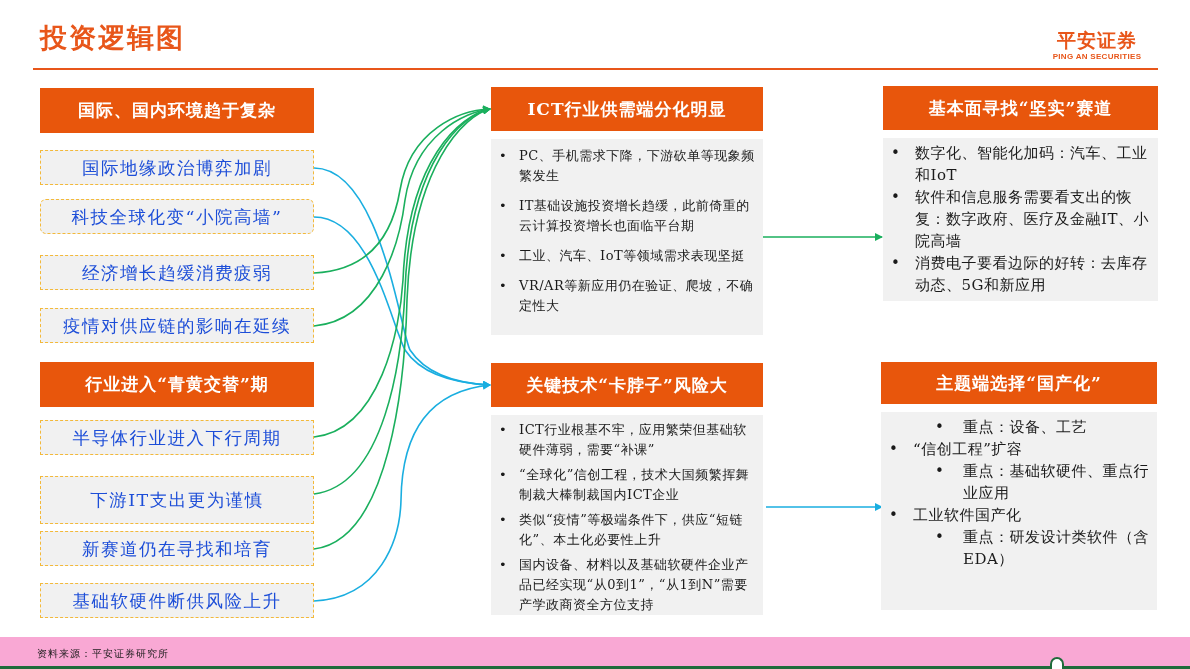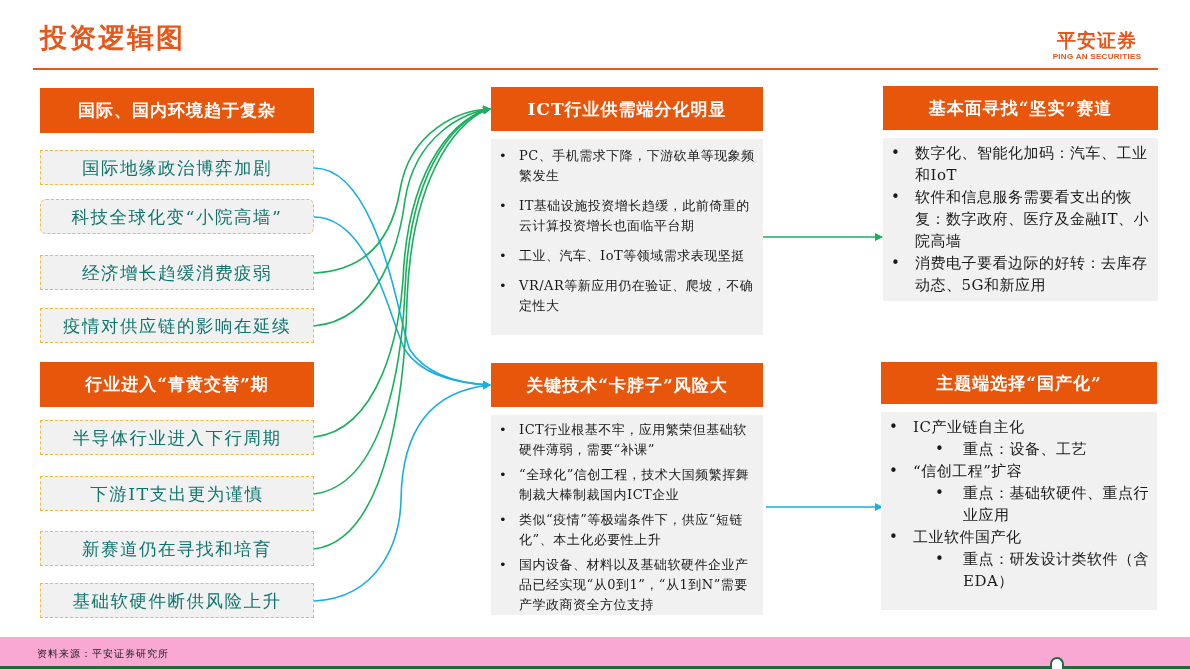--- a/index.html
+++ b/index.html
@@ -20,21 +20,21 @@
 
     .hdr {
       position: absolute; background: #e8560c; color: #ffffff;
       font-weight: bold; font-size: 17px; display: flex; align-items: center; justify-content: center;
       letter-spacing: 1px;
       text-align: center;
     }
     .item {
       position: absolute; background: #f1f1f1; border: 1.5px dashed #f3b93a;
       font-size: 17.5px; display: flex; align-items: center; justify-content: center;
-      letter-spacing: 1.5px; color: #0f766e;
+      letter-spacing: 1.5px; color: #1d4ed8;
     }
     .panel {
       position: absolute; background: #f1f1f1; font-size: 13px; line-height: 20px; color: #1a1a1a;
     }
     .panel ul { list-style: none; }
     .panel li { position: relative; padding-left: 28px; letter-spacing: 0.5px; }
     .panel li::before { content: "•"; position: absolute; left: 8px; top: 0; font-family: "DejaVu Sans", sans-serif; }
     .mid li { margin-bottom: 10px; }
     .mid2 li { margin-bottom: 5px; }
     .right { font-size: 15px; line-height: 22px; }
@@ -86,21 +86,21 @@
 </svg>
 
 <div class="hdr" style="left:40px;top:88px;width:274px;height:45px;">国际、国内环境趋于复杂</div>
 <div class="item" style="left:40px;top:150px;width:274px;height:35px;">国际地缘政治博弈加剧</div>
 <div class="item" style="left:40px;top:199px;width:274px;height:35px;border-radius:6px;">科技全球化变“小院高墙”</div>
 <div class="item" style="left:40px;top:255px;width:274px;height:35px;">经济增长趋缓消费疲弱</div>
 <div class="item" style="left:40px;top:308px;width:274px;height:35px;">疫情对供应链的影响在延续</div>
 
 <div class="hdr" style="left:40px;top:362px;width:274px;height:45px;">行业进入“青黄交替”期</div>
 <div class="item" style="left:40px;top:420px;width:274px;height:35px;">半导体行业进入下行周期</div>
-<div class="item" style="left:40px;top:476px;width:274px;height:35px;">下游IT支出更为谨慎</div>
+<div class="item" style="left:40px;top:476px;width:274px;height:48px;">下游IT支出更为谨慎</div>
 <div class="item" style="left:40px;top:531px;width:274px;height:35px;">新赛道仍在寻找和培育</div>
 <div class="item" style="left:40px;top:583px;width:274px;height:35px;">基础软硬件断供风险上升</div>
 
 <div class="hdr" style="left:491px;top:87px;width:272px;height:44px;">ICT行业供需端分化明显</div>
 <div class="panel mid" style="left:491px;top:139px;width:272px;height:196px;padding-top:7px;padding-right:8px;">
   <ul>
     <li>PC、手机需求下降，下游砍单等现象频繁发生</li>
     <li>IT基础设施投资增长趋缓，此前倚重的云计算投资增长也面临平台期</li>
     <li>工业、汽车、IoT等领域需求表现坚挺</li>
     <li>VR/AR等新应用仍在验证、爬坡，不确定性大</li>
@@ -122,21 +122,20 @@
   <ul>
     <li>数字化、智能化加码：汽车、工业和IoT</li>
     <li>软件和信息服务需要看支出的恢复：数字政府、医疗及金融IT、小院高墙</li>
     <li>消费电子要看边际的好转：去库存动态、5G和新应用</li>
   </ul>
 </div>
 
 <div class="hdr" style="left:881px;top:362px;width:276px;height:42px;">主题端选择“国产化”</div>
 <div class="panel right" style="left:881px;top:412px;width:276px;height:198px;padding-top:4px;padding-right:6px;">
   <ul>
-    <li>IC产业链自主化</li>
     <li class="sub">重点：设备、工艺</li>
     <li>“信创工程”扩容</li>
     <li class="sub">重点：基础软硬件、重点行业应用</li>
     <li>工业软件国产化</li>
     <li class="sub">重点：研发设计类软件（含EDA）</li>
   </ul>
 </div>
 
 <div class="footer">
   <div class="footer-text">资料来源：平安证券研究所</div>

